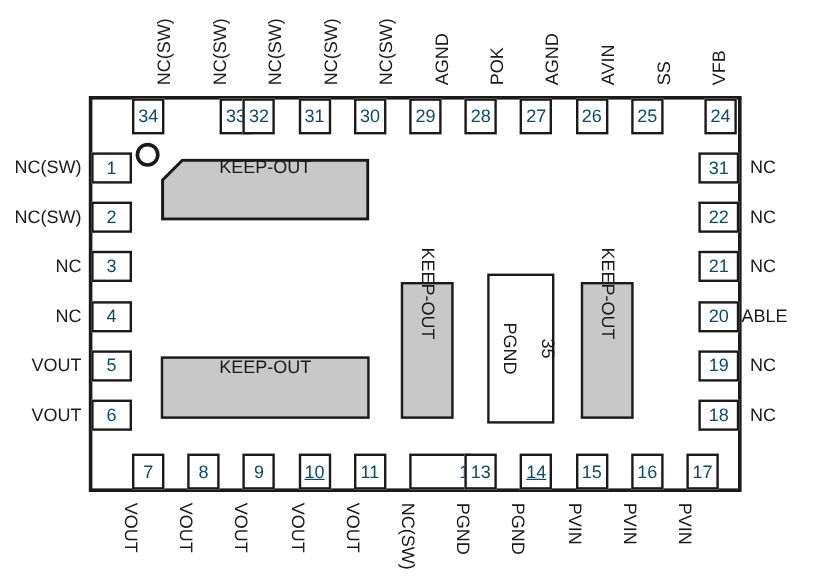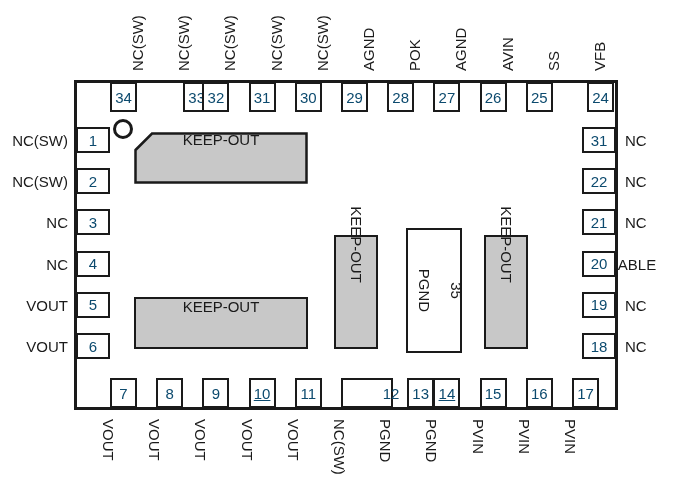--- a/index.html
+++ b/index.html
@@ -197,21 +197,21 @@
       <div class="pin vert" style="left: 156.2px; top: 378px;">8</div>
       <div class="plabel bottom" style="left: 162.2px; top: 419px;">VOUT</div>
       <div class="pin vert" style="left: 202.4px; top: 378px;">9</div>
       <div class="plabel bottom" style="left: 208.4px; top: 419px;">VOUT</div>
       <div class="pin vert" style="left: 248.6px; top: 378px; text-decoration: underline;">10</div>
       <div class="plabel bottom" style="left: 254.6px; top: 419px;">VOUT</div>
       <div class="pin vert" style="left: 294.8px; top: 378px;">11</div>
       <div class="plabel bottom" style="left: 300.8px; top: 419px;">VOUT</div>
       <div class="pin vert" style="left: 341px; top: 378px; padding-left: 48px;">12</div>
       <div class="plabel bottom" style="left: 347px; top: 419px;">NC(SW)</div>
-      <div class="pin vert" style="left: 387.2px; top: 378px; margin-left: 20px;">13</div>
+      <div class="pin vert" style="left: 387.2px; top: 378px;">13</div>
       <div class="plabel bottom" style="left: 393.2px; top: 419px;">PGND</div>
       <div class="pin vert" style="left: 433.4px; top: 378px; text-decoration: underline;">14</div>
       <div class="plabel bottom" style="left: 439.4px; top: 419px;">PGND</div>
       <div class="pin vert" style="left: 479.6px; top: 378px;">15</div>
       <div class="plabel bottom" style="left: 485.6px; top: 419px;">PVIN</div>
       <div class="pin vert" style="left: 525.8px; top: 378px;">16</div>
       <div class="plabel bottom" style="left: 531.8px; top: 419px;">PVIN</div>
       <div class="pin vert" style="left: 572px; top: 378px;">17</div>
       <div class="plabel bottom" style="left: 578px; top: 419px;">PVIN</div>
       <div class="pin horz" style="left: 76px; top: 127px;">1</div>

